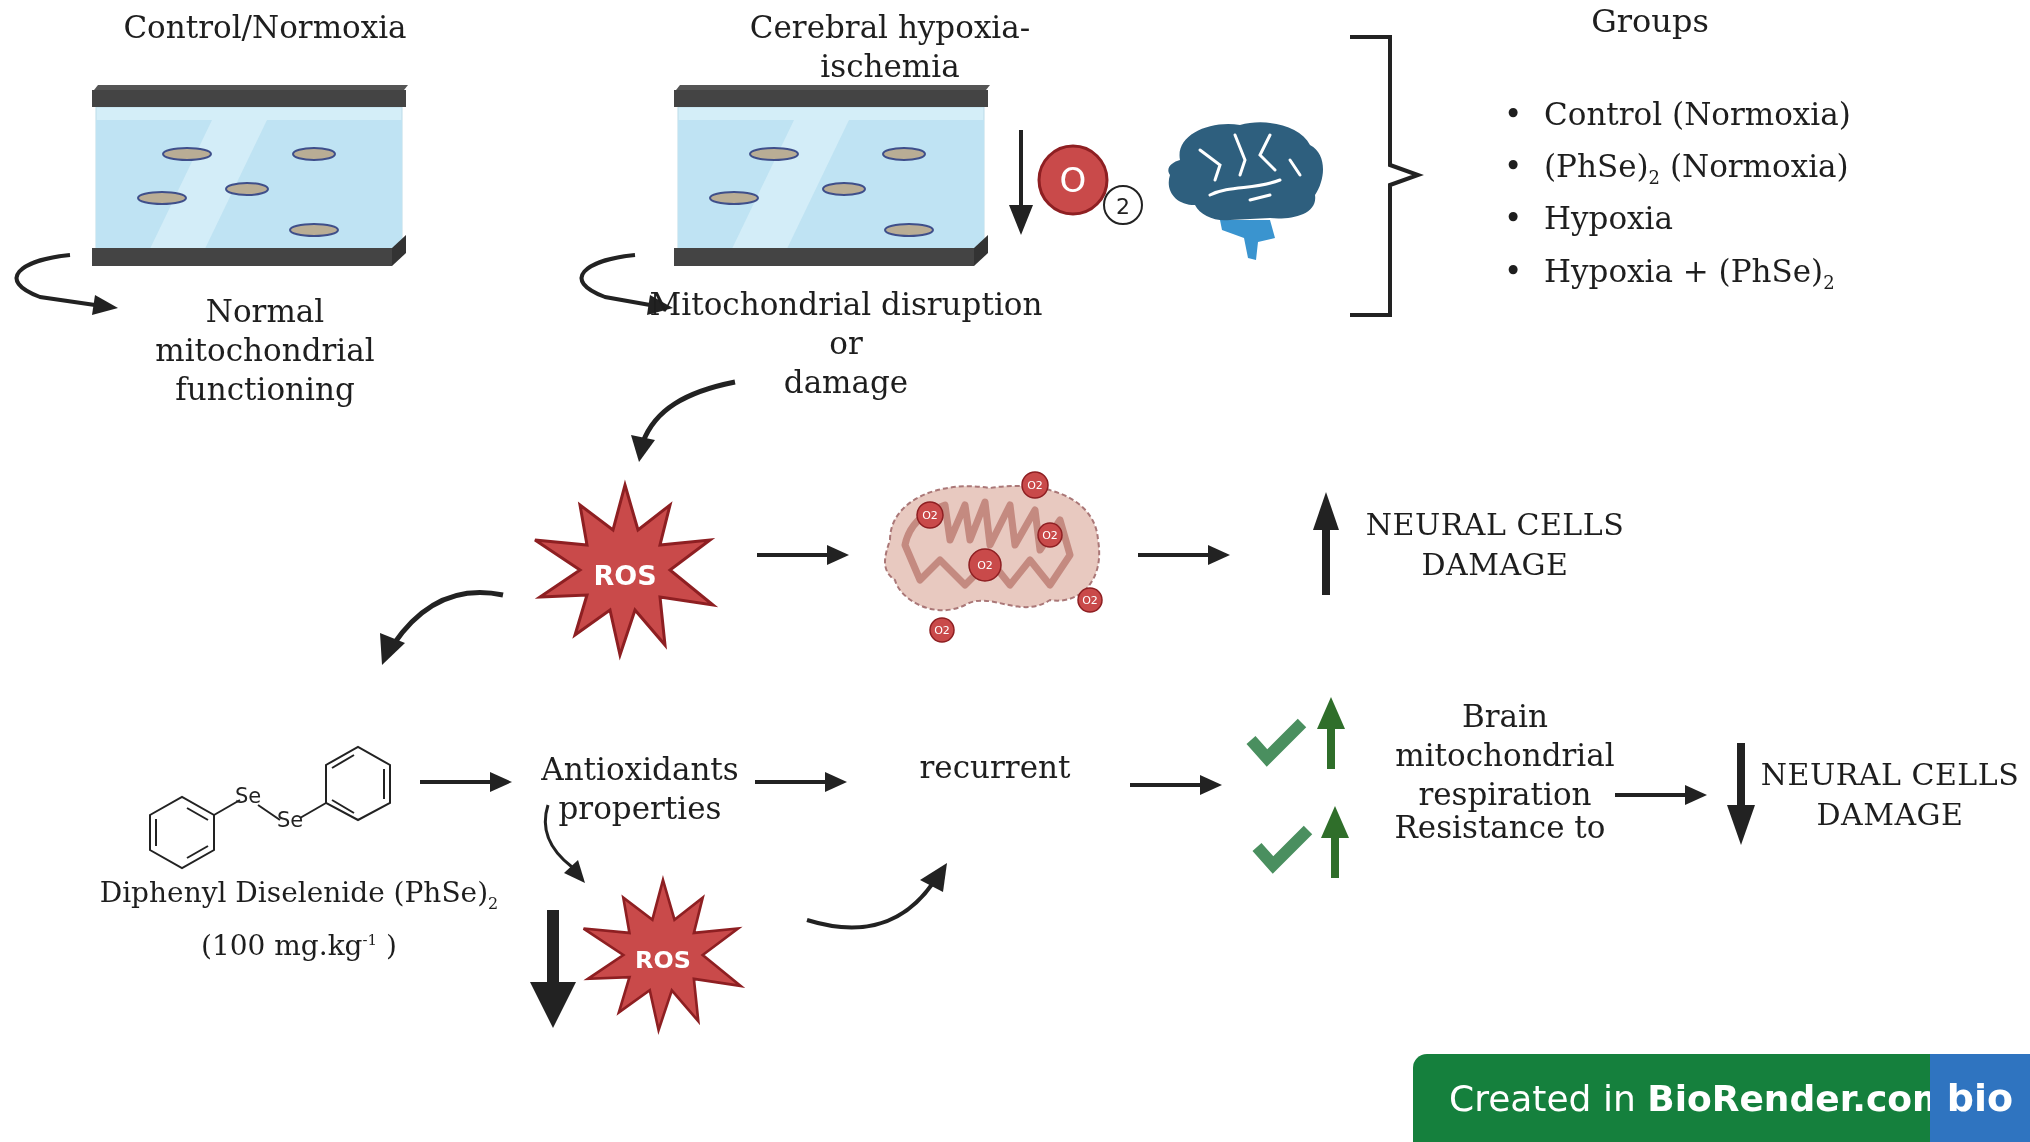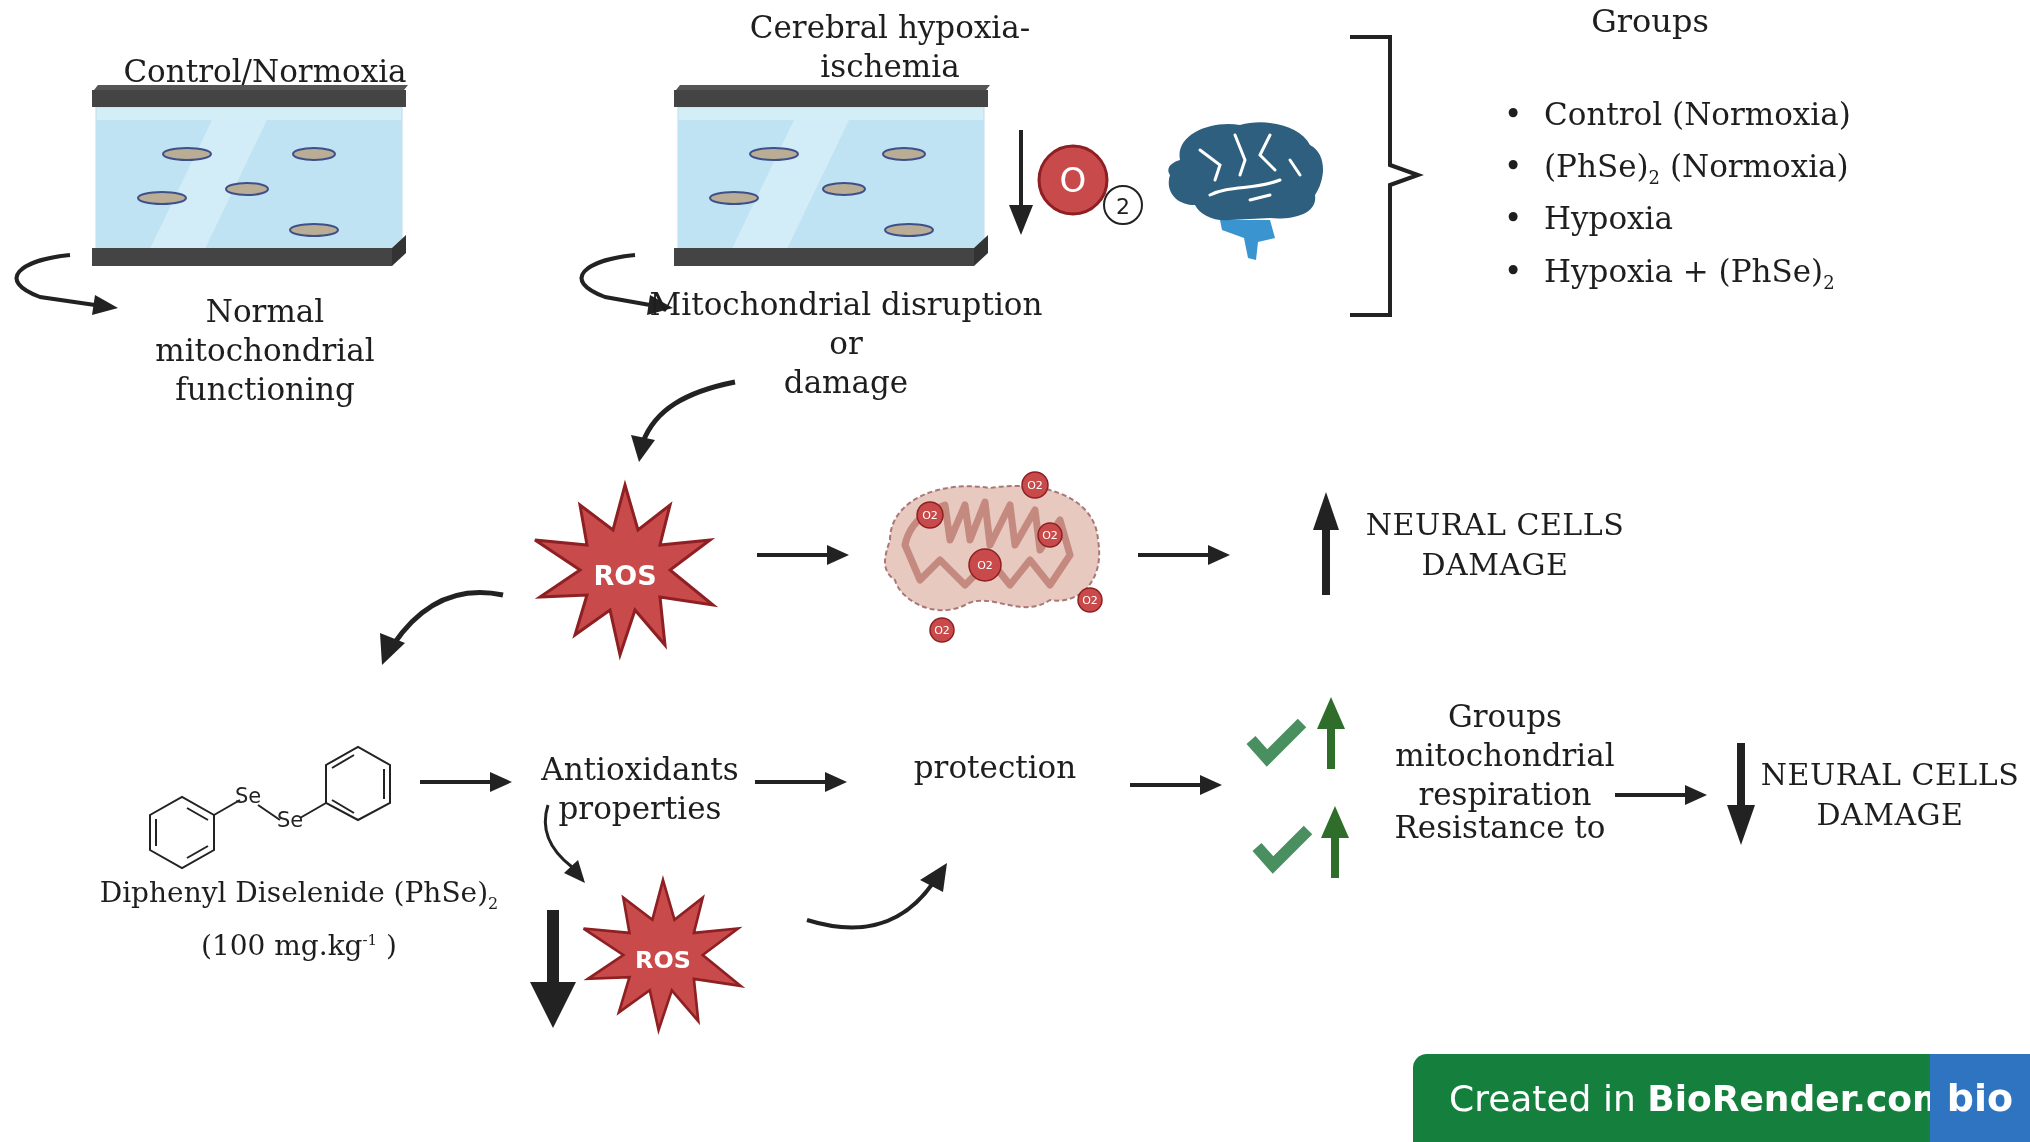--- a/index.html
+++ b/index.html
@@ -20,21 +20,21 @@
                 margin-left: 36px; white-space: nowrap; }
   .badge-text b { font-weight: bold; }
   .badge-logo { position: absolute; right: 0; top: 0; width: 100px; height: 88px; background: #2f74c0;
                 display: flex; align-items: center; justify-content: center;
                 font-family: "DejaVu Sans", "Liberation Sans", sans-serif; font-weight: bold; color: #fff; font-size: 38px; text-align: right; }
   .ros-text { font-family: "DejaVu Sans", "Liberation Sans", sans-serif; font-weight: bold; fill: #ffffff; }
 </style>
 </head>
 <body>
 
-<div class="lbl" style="left:100px; top:8px; width:330px; font-size:31px;margin-top:44px;">Control/Normoxia</div>
+<div class="lbl" style="left:100px; top:8px; width:330px; font-size:31px;">Control/Normoxia</div>
 
 <svg width="330" height="200" style="left:92px; top:85px;" viewBox="0 0 330 200">
   <rect x="4" y="22" width="306" height="148" fill="#d4eef8" stroke="#bcdbe8"></rect>
   <rect x="4" y="35" width="306" height="135" fill="#bfe3f3"></rect>
   <polygon points="120,35 175,35 110,170 55,170" fill="#dcf1fa" opacity="0.7"></polygon>
   <rect x="0" y="5" width="314" height="17" fill="#444"></rect>
   <polygon points="2,5 312,5 316,0 6,0" fill="#555"></polygon>
   <rect x="0" y="163" width="300" height="18" fill="#444"></rect>
   <polygon points="300,163 314,150 314,168 300,181" fill="#333"></polygon>
   <g fill="#b9ad95" stroke="#3f4f8a" stroke-width="2">
@@ -203,21 +203,21 @@
 <div class="lbl" style="left:525px; top:750px; width:230px;">
   <div>Antioxidants</div>
   <div>properties</div>
 </div>
 
 <svg width="95" height="30" style="left:755px; top:767px;">
   <line x1="0" y1="15" x2="75" y2="15" stroke="#222" stroke-width="4"></line>
     <polygon points="70,5 92,15 70,25" fill="#222"></polygon>
 </svg>
 <div class="lbl" style="left:870px; top:748px; width:250px;">
-  <div>protection</div>
+  <div>recurrent</div>
 </div>
 
 <svg width="60" height="80" style="left:540px; top:805px;">
   <path d="M8,0 C0,25 10,45 32,62" fill="none" stroke="#222" stroke-width="3"></path>
   <polygon points="24,68 45,78 38,55" fill="#222"></polygon>
 </svg>
 
 <svg width="50" height="120" style="left:528px; top:910px;">
   <rect x="19" y="0" width="12" height="75" fill="#222"></rect>
     <polygon points="2,72 48,72 25,118" fill="#222"></polygon>
@@ -238,21 +238,21 @@
 </svg>
 
 <svg width="60" height="50" style="left:1247px; top:718px;">
   <polyline points="4,22 20,40 55,5" fill="none" stroke="#4a8f5f" stroke-width="12"></polyline>
 </svg>
 <svg width="30" height="72" style="left:1317px; top:697px;">
   <polygon points="0,32 28,32 14,0" fill="#2f6e2a"></polygon>
     <rect x="10" y="30" width="8" height="42" fill="#2f6e2a"></rect>
 </svg>
 <div class="lbl" style="left:1350px; top:697px; width:310px;">
-  <div>Groups mitochondrial</div>
+  <div>Brain mitochondrial</div>
   <div>respiration</div>
 </div>
 
 <svg width="60" height="50" style="left:1253px; top:825px;">
   <polyline points="4,22 20,40 55,5" fill="none" stroke="#4a8f5f" stroke-width="12"></polyline>
 </svg>
 <svg width="30" height="72" style="left:1321px; top:806px;">
   <polygon points="0,32 28,32 14,0" fill="#2f6e2a"></polygon>
     <rect x="10" y="30" width="8" height="42" fill="#2f6e2a"></rect>
 </svg>

